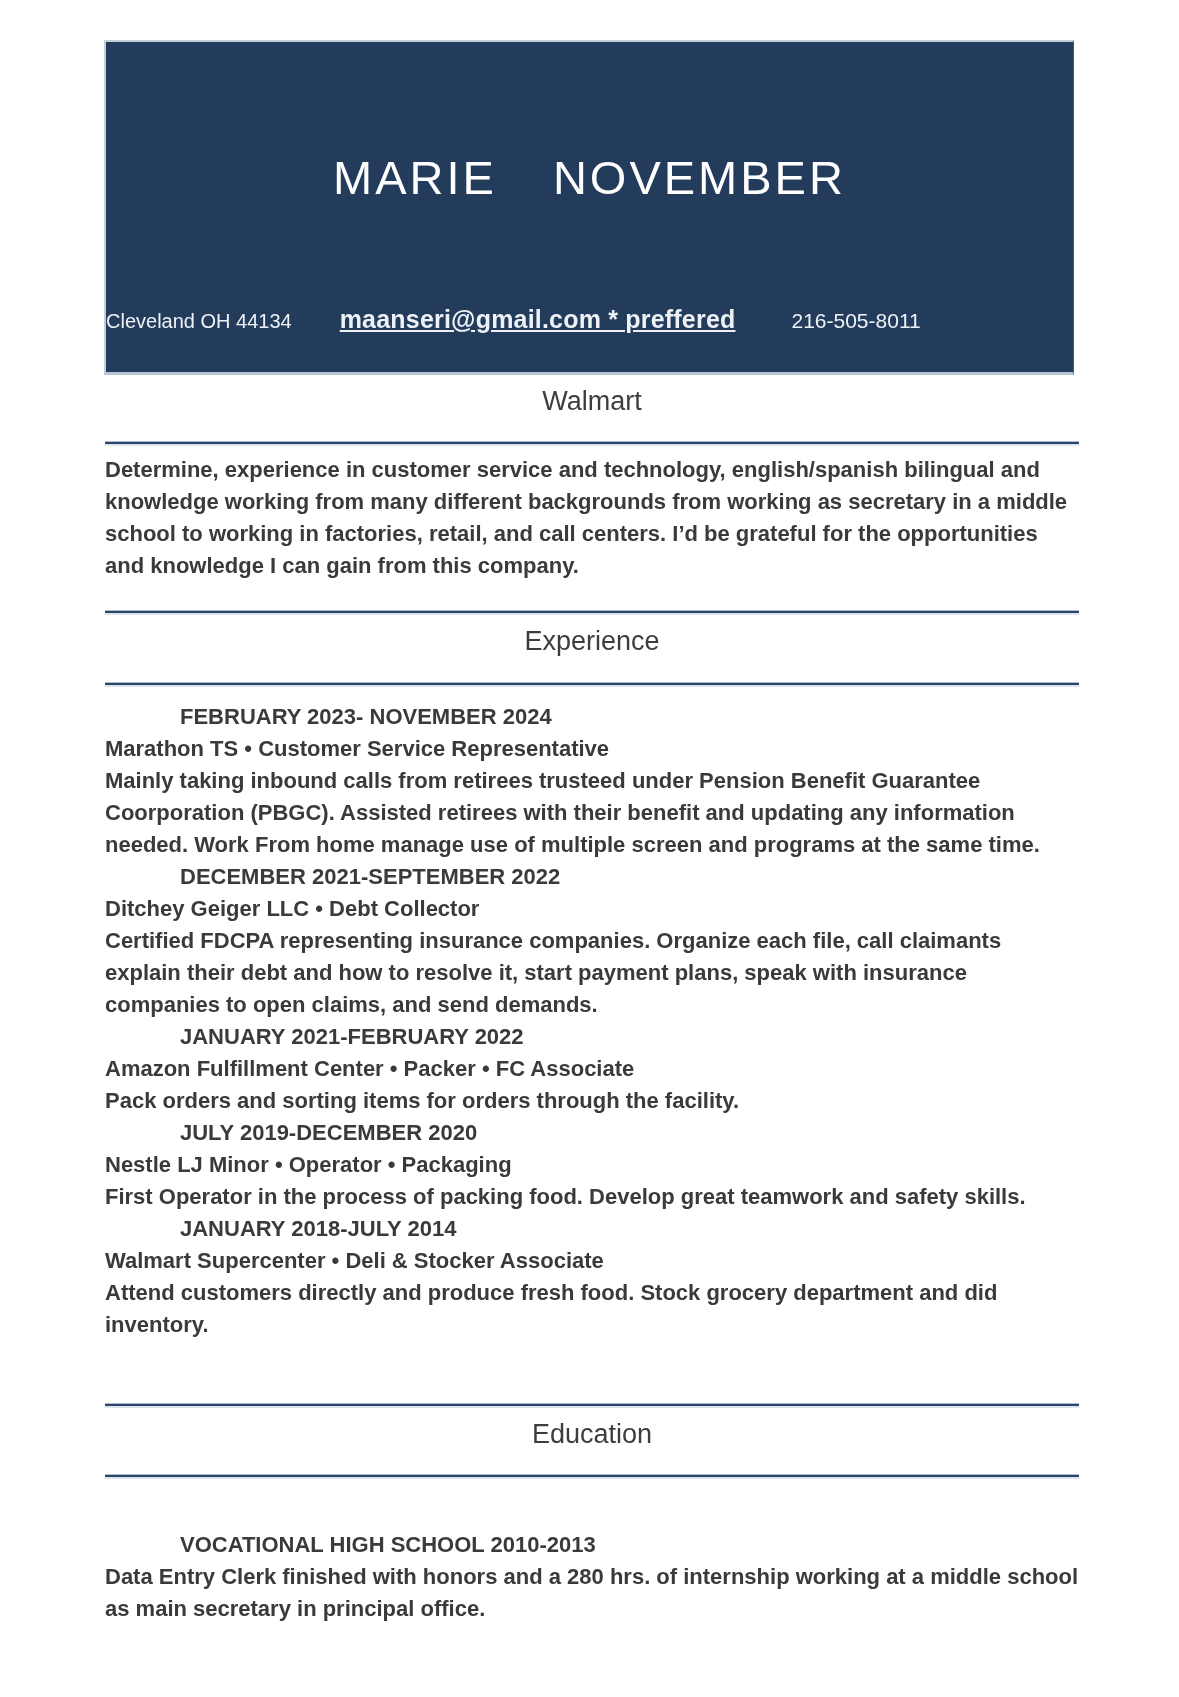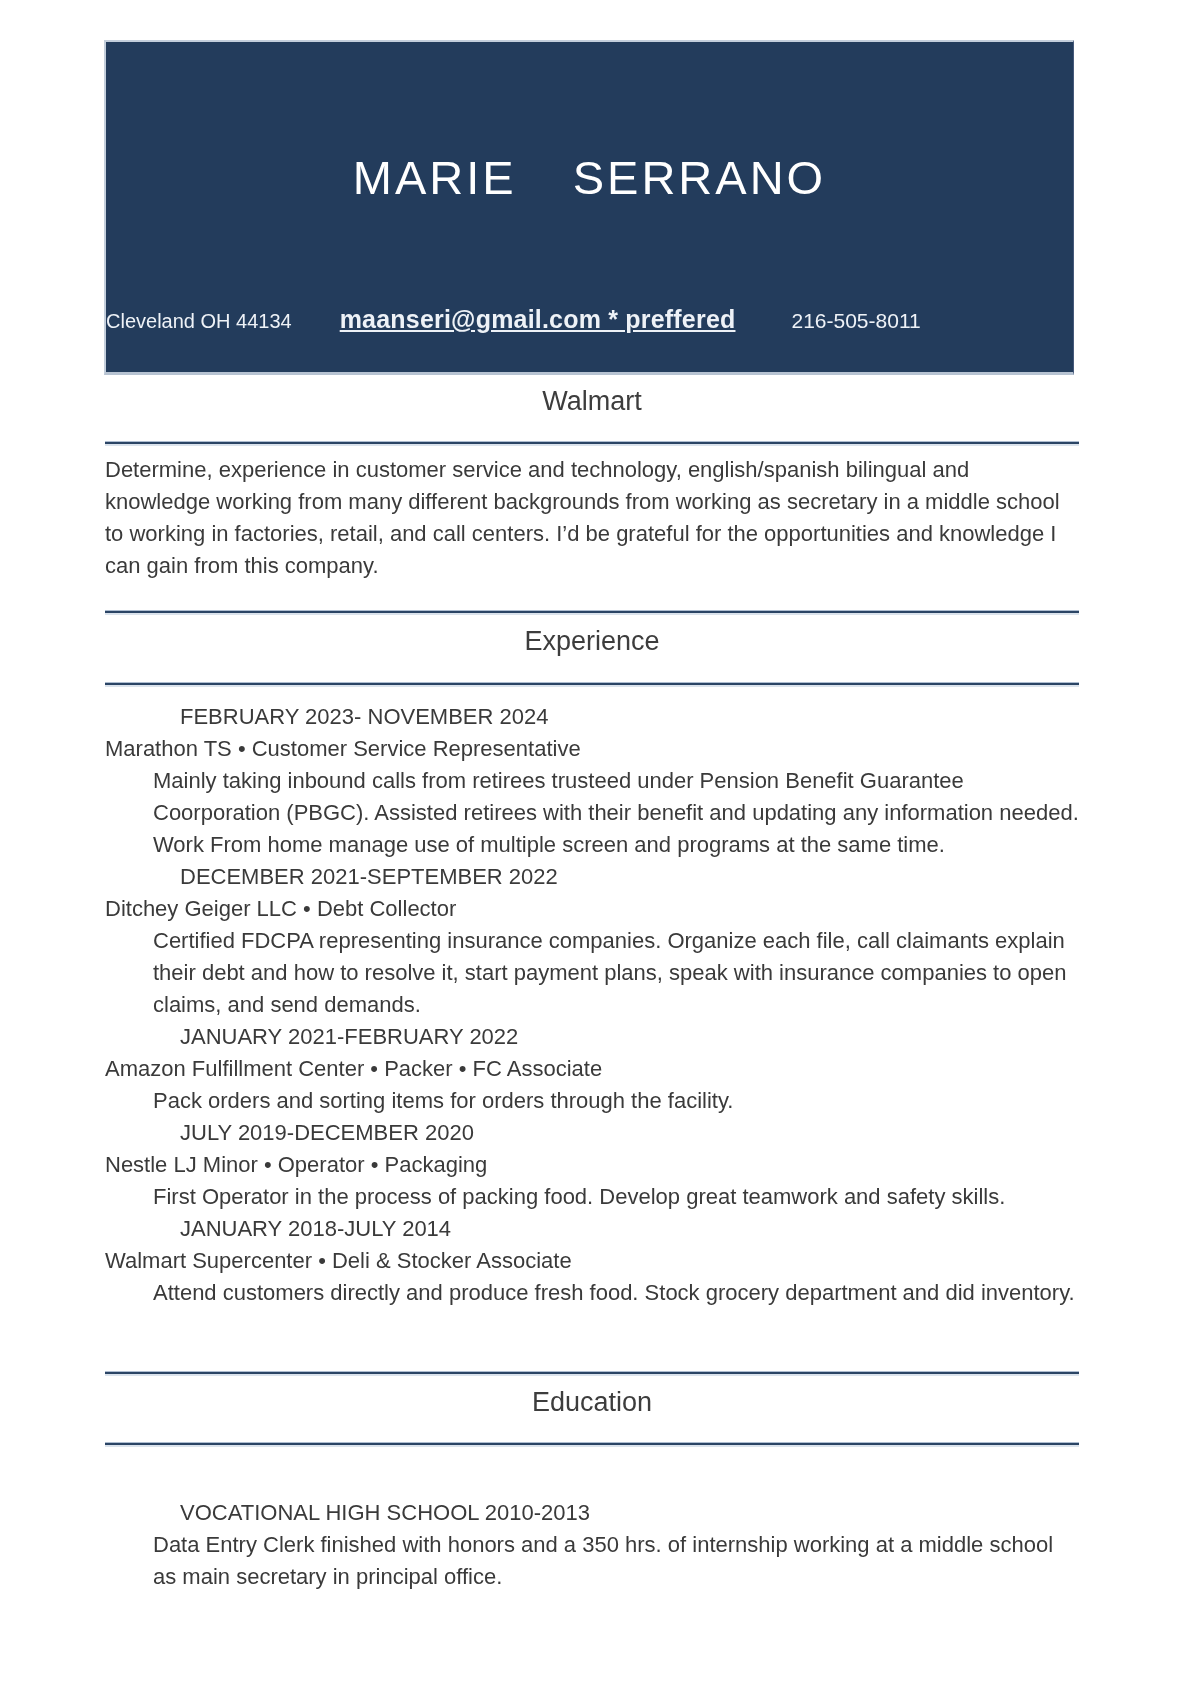--- a/index.html
+++ b/index.html
@@ -39,36 +39,36 @@
   .h-education { margin-top:8px; }
   .rule {
     height:5px; background:#2b4565;
     border-top:1px solid #aebdd0; border-bottom:2px solid #dbe3ec;
   }
   .rule-1 { margin-top:22px; }
   .rule-2 { margin-top:28px; }
   .rule-3 { margin-top:23px; }
   .rule-4 { margin-top:62px; }
   .rule-5 { margin-top:22px; }
-  .body-text { font-size:22px; line-height:32px; color:#3a3a3a; }
+  .body-text { font-size:22px; line-height:32px; color:#3a3a3a;font-weight:bold; }
   .profile-text { margin-top:8px; max-width:1030px; }
   .exp-block { margin-top:14px; }
   .edu-block { margin-top:50px; }
   .entry-dates { padding-left:75px; }
-  .entry-desc { max-width:1075px;margin-left:48px; }
+  .entry-desc { max-width:1075px; }
 </style>
 </head>
 <body>
 
 <div class="page">
 
   <div class="panel">
     <div class="name-row">
       <span>MARIE</span>
-      <span>SERRANO</span>
+      <span>NOVEMBER</span>
     </div>
     <div class="contact-row">
       <span class="contact-location">Cleveland OH 44134</span>
       <span class="contact-email">maanseri@gmail.com * preffered</span>
       <span class="contact-phone">216-505-8011</span>
     </div>
   </div>
 
   <div class="content">
 
@@ -108,18 +108,18 @@
       </div>
     </div>
 
     <div class="rule rule-4"></div>
     <div class="section-heading h-education">Education</div>
     <div class="rule rule-5"></div>
 
     <div class="body-text edu-block">
       <div>
         <div class="entry-dates">VOCATIONAL HIGH SCHOOL 2010-2013</div>
-        <div class="entry-desc">Data Entry Clerk finished with honors and a 350 hrs. of internship working at a middle school as main secretary in principal office.</div>
+        <div class="entry-desc">Data Entry Clerk finished with honors and a 280 hrs. of internship working at a middle school as main secretary in principal office.</div>
       </div>
     </div>
 
   </div>
 </div>
 
 </body></html>

